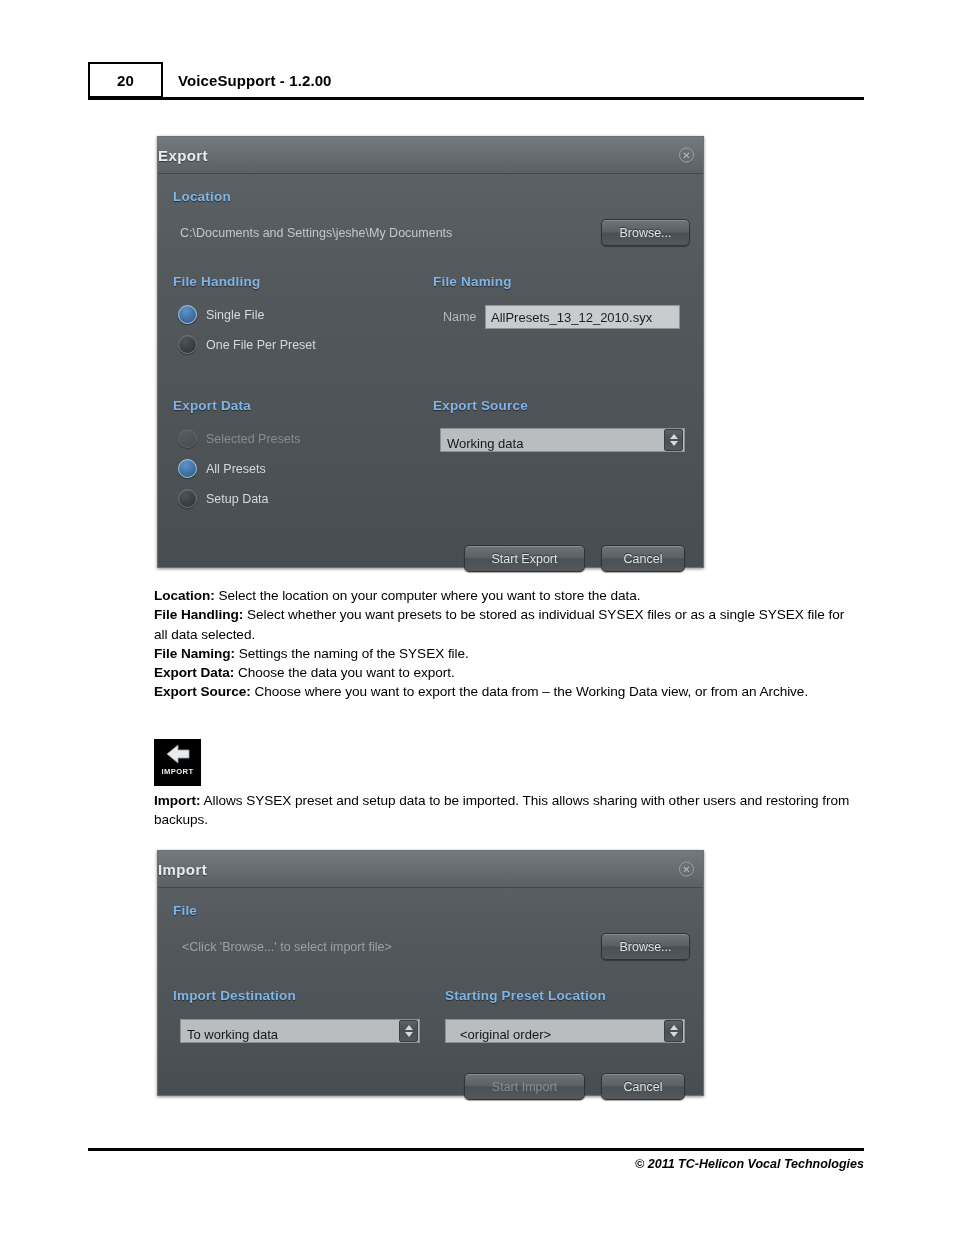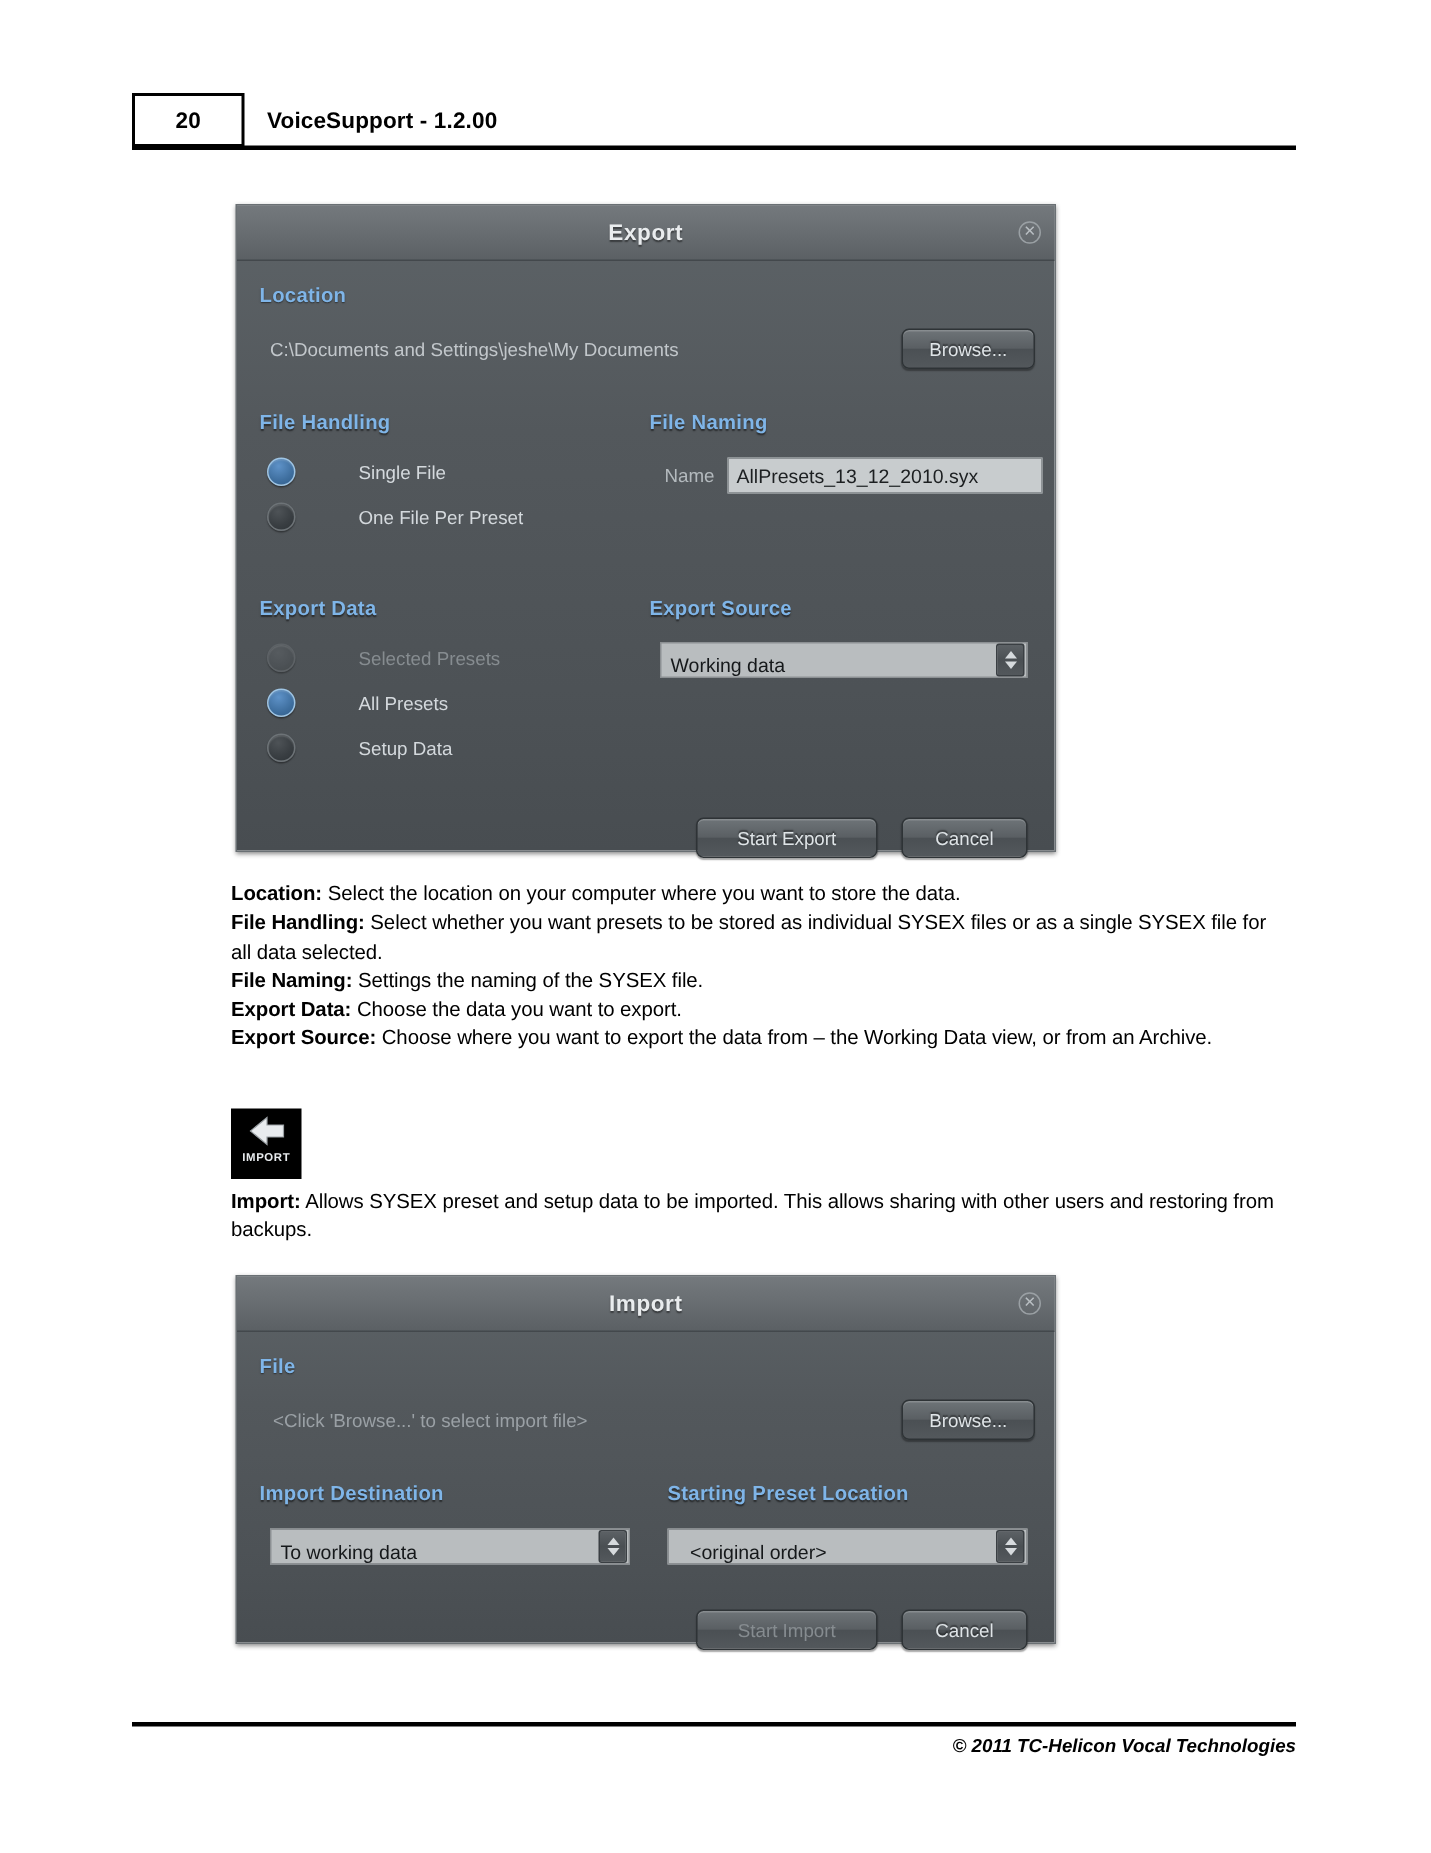--- a/index.html
+++ b/index.html
@@ -51,21 +51,21 @@
     position: absolute;
     background: linear-gradient(180deg, #5d6367 0%, #53585c 35%, #4d5256 75%, #484d51 100%);
     border: 1px solid #6a7074;
     box-shadow: 0 1px 3px rgba(0,0,0,0.45);
   }
   .dlg-titlebar {
     position: relative;
     height: 37px;
     background: linear-gradient(180deg, #74797d 0%, #686d71 50%, #5b6064 100%);
     border-bottom: 1px solid #43484c;
-    display: flex; align-items: center; justify-content: center;
+    display: flex; align-items: center; justify-content: flex-start;
   }
   .dlg-title {
     font-size: 15px; font-weight: bold; color: #e9ecee;
     letter-spacing: 0.4px;
     text-shadow: 0 1px 1px rgba(0,0,0,0.45);
   }
   .dlg-close {
     position: absolute;
     right: 9px; top: 50%;
     transform: translateY(-50%);
@@ -109,21 +109,21 @@
     font-size: 12.5px;
     display: flex; align-items: center; justify-content: center;
     text-shadow: 0 -1px 1px rgba(0,0,0,0.5);
     box-shadow: inset 0 1px 0 rgba(255,255,255,0.18), 0 1px 1px rgba(0,0,0,0.35);
     cursor: pointer;
     white-space: nowrap;
   }
   .btn.disabled { color: #868c90; text-shadow: none; }
 
   
-  .radio-row { position: absolute; display: flex; align-items: center; gap: 33px; }
+  .radio-row { position: absolute; display: flex; align-items: center; }
   .radio {
     width: 19px; height: 19px; border-radius: 50%;
     flex: 0 0 19px;
     background: radial-gradient(circle at 38% 30%, #4e5357 0%, #3a3f43 55%, #2d3236 100%);
     border: 1px solid #6d7377;
     box-shadow: inset 0 1px 1px rgba(255,255,255,0.15), 0 1px 1px rgba(0,0,0,0.4);
   }
   .radio.on {
     background: radial-gradient(circle at 40% 28%, #5e92c8 0%, #3f6f9f 60%, #2f5c89 100%);
     border: 1px solid #9fc5e4;
@@ -258,21 +258,21 @@
         <span class="radio on"></span>
         <span class="radio-label">Single File</span>
       </div>
       <div class="radio-row" style="left:20px; top:161px;">
         <span class="radio"></span>
         <span class="radio-label">One File Per Preset</span>
       </div>
 
       <div class="sect-label" style="left:275px; top:100px;">File Naming</div>
       <div class="field-caption" style="left:285px; top:136px;">Name</div>
-      <div class="textfield" style="left:327px; top:131px; width:210px;">AllPresets_13_12_2010.syx</div>
+      <div class="textfield" style="left:327px; top:131px; width:195px;">AllPresets_13_12_2010.syx</div>
 
       <div class="sect-label" style="left:15px; top:224px;">Export Data</div>
       <div class="radio-row" style="left:20px; top:255px;">
         <span class="radio off-dim"></span>
         <span class="radio-label dim">Selected Presets</span>
       </div>
       <div class="radio-row" style="left:20px; top:285px;">
         <span class="radio on"></span>
         <span class="radio-label">All Presets</span>
       </div>

